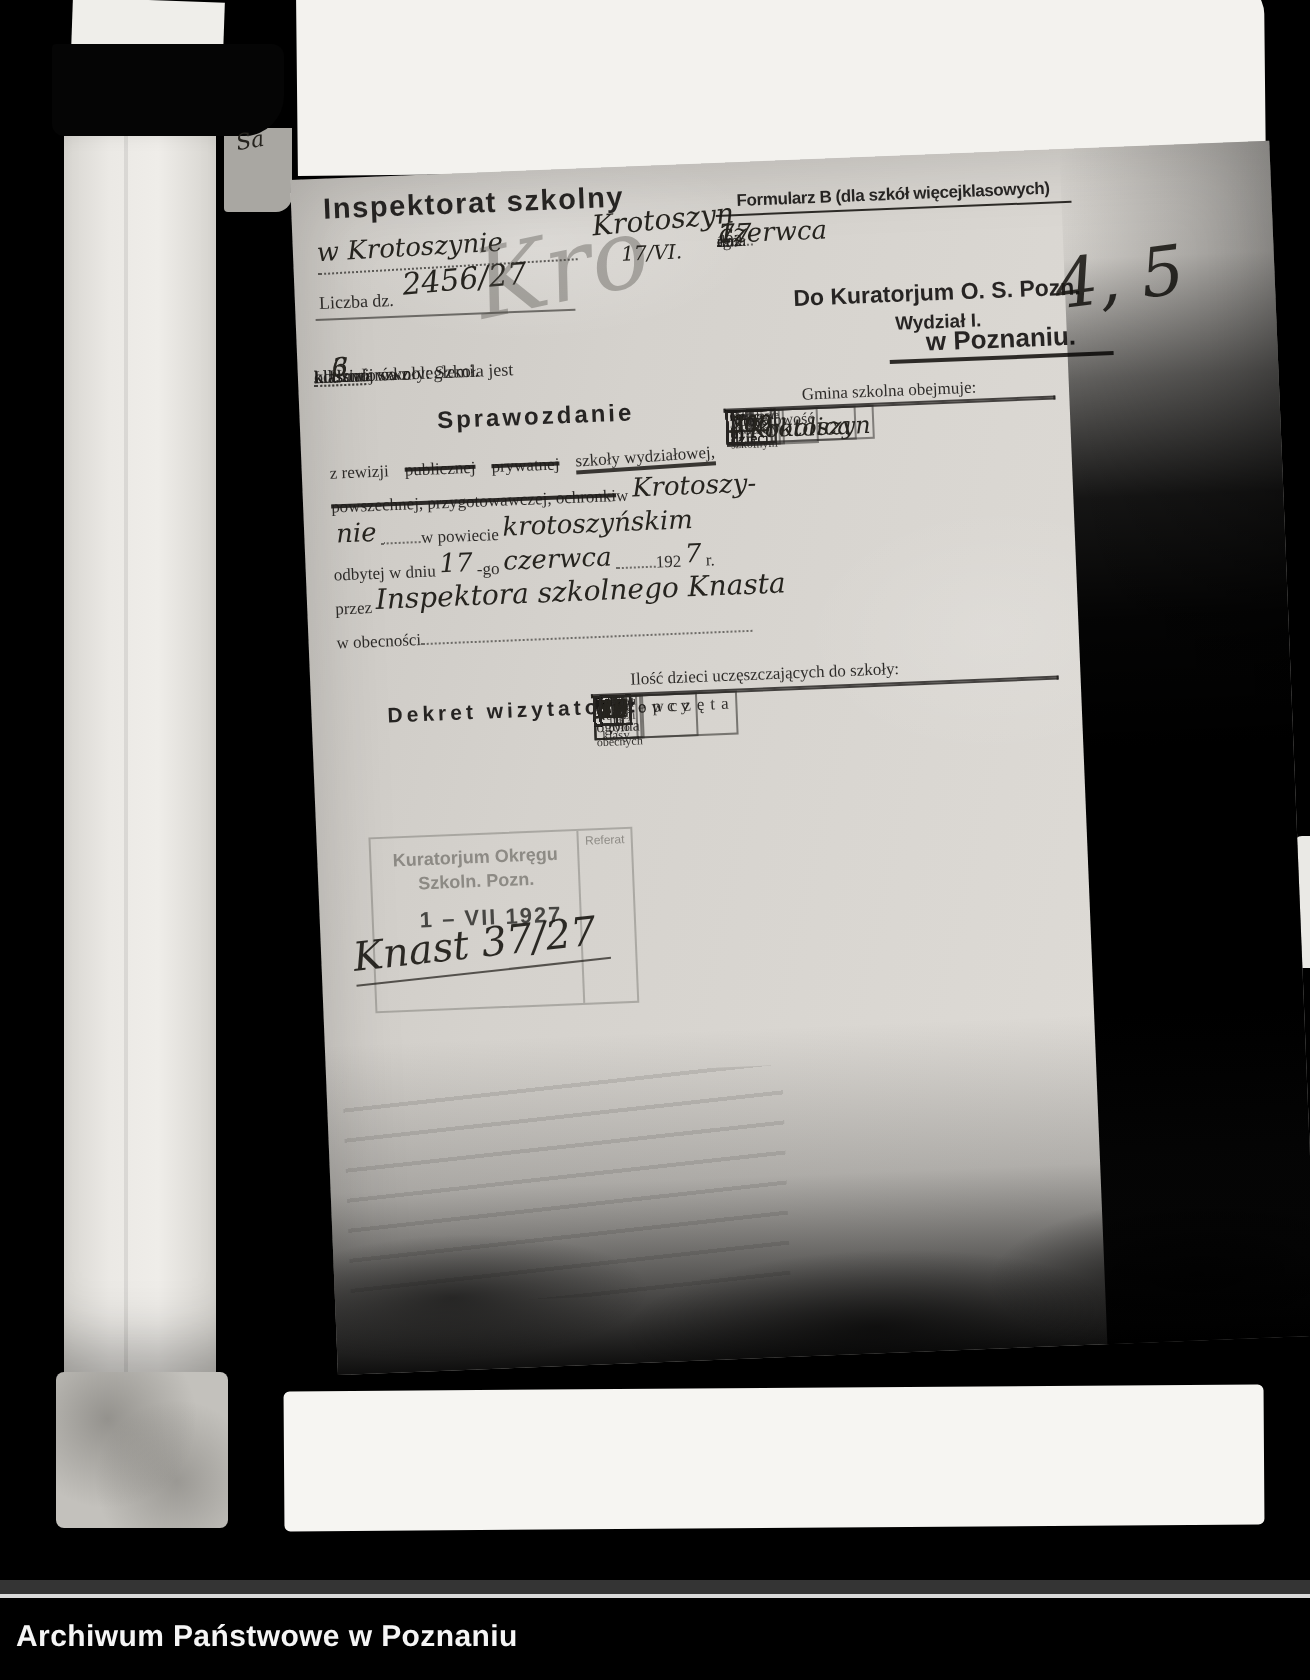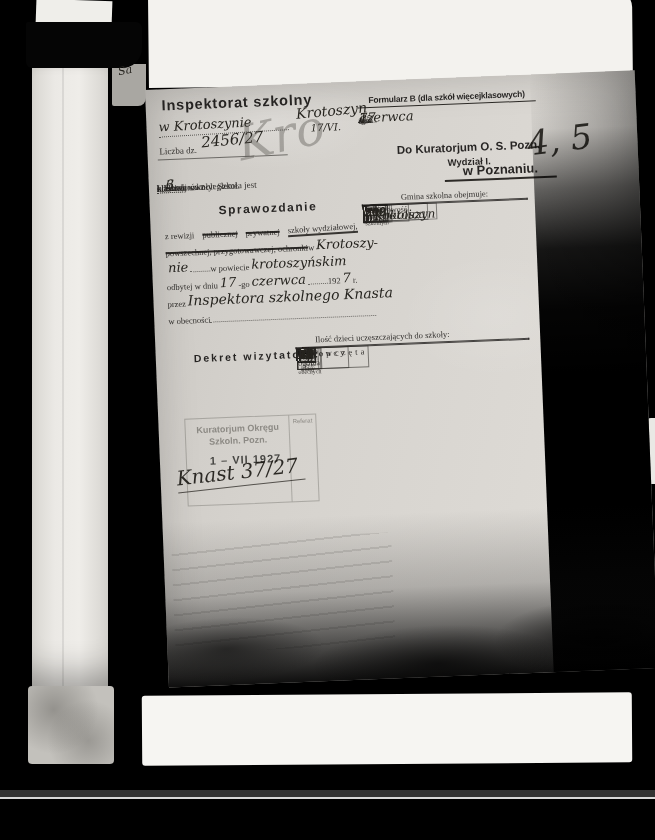--- a/index.html
+++ b/index.html
@@ -633,14 +633,17 @@
       </tbody>
     </table>
 
     <div class="bleed"></div>
     <div class="right-shade"></div>
     <div class="bottom-shade"></div>
   </div>
 
   <div class="caption-sep-dark"></div>
   <div class="caption-sep-light"></div>
+  <div class="caption">
+    <span>Archiwum Państwowe w Poznaniu</span>
+  </div>
 
 </div>
 
 </body></html>

